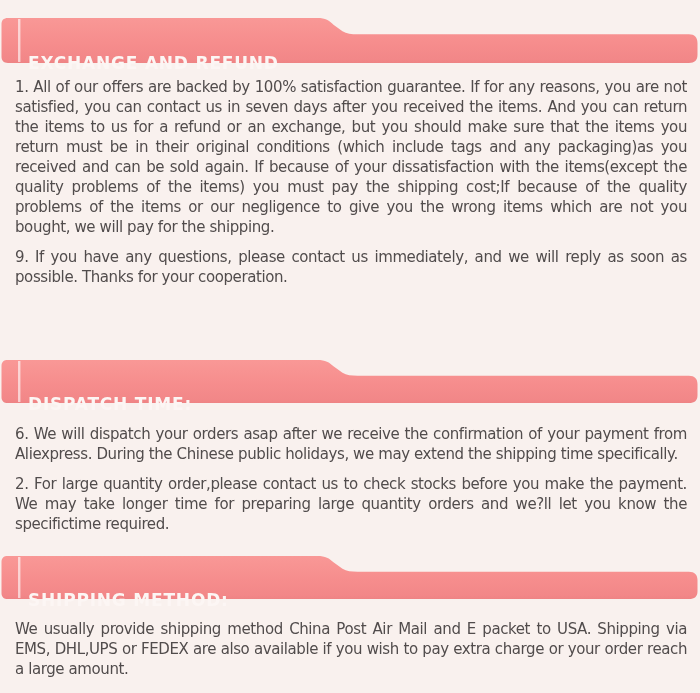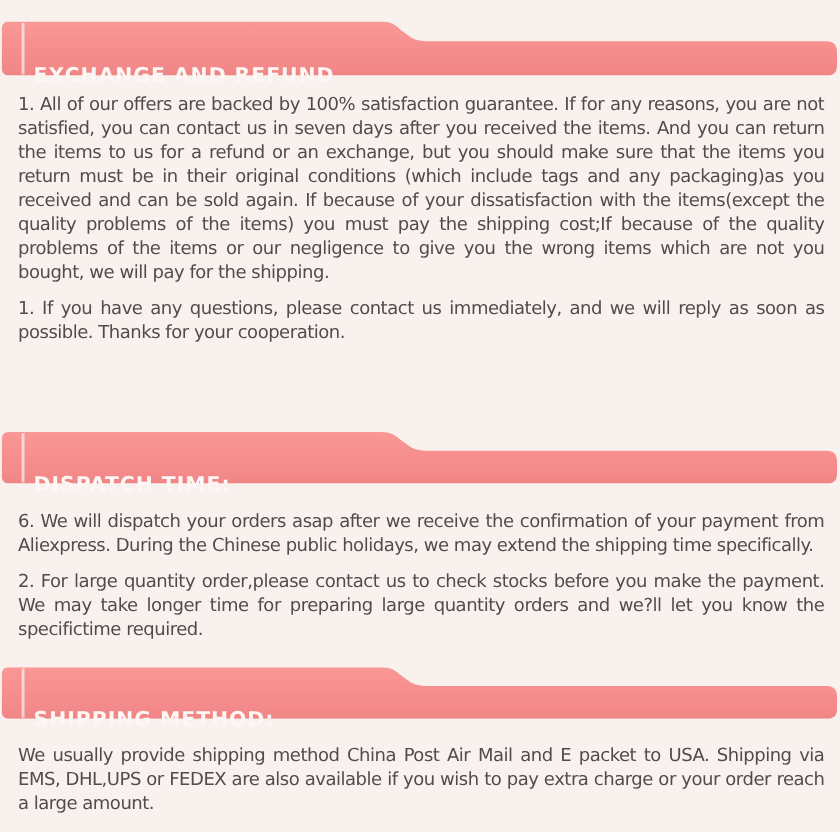--- a/index.html
+++ b/index.html
@@ -90,21 +90,21 @@
   <div class="banner banner-1">
     <svg viewBox="0 0 696 44" preserveAspectRatio="none">
       <path d="M7,0 L316,0 C324,0 328,2.5 332,6.5 L341,13 C345,15.5 350,16 356,16 L687,16 C692.5,16 695.5,19 695.5,24.5 L695.5,36 C695.5,41.5 692.5,44 687,44 L7,44 C2.5,44 0.5,41.5 0.5,38 L0.5,6.5 C0.5,2 2.5,0 7,0 Z" fill="url(#bannerGrad)"></path>
       <rect x="17" y="1" width="2.4" height="42" fill="#ffffff" opacity="0.62"></rect>
     </svg>
     <div class="title">EXCHANGE AND REFUND</div>
   </div>
 
   <div class="textblock text-1">
     <p>1. All of our offers are backed by 100% satisfaction guarantee. If for any reasons, you are not satisfied, you can contact us in seven days after you received the items. And you can return the items to us for a refund or an exchange, but you should make sure that the items you return must be in their original conditions (which include tags and any packaging)as you received and can be sold again. If because of your dissatisfaction with the items(except the quality problems of the items) you must pay the shipping cost;If because of the quality problems of the items or our negligence to give you the wrong items which are not you bought, we will pay for the shipping.</p>
-    <p>1. If you have any questions, please contact us immediately, and we will reply as soon as possible. Thanks for your cooperation.</p>
+    <p>9. If you have any questions, please contact us immediately, and we will reply as soon as possible. Thanks for your cooperation.</p>
   </div>
 
   <div class="banner banner-2">
     <svg viewBox="0 0 696 44" preserveAspectRatio="none">
       <path d="M7,0 L316,0 C324,0 328,2.5 332,6.5 L341,13 C345,15.5 350,16 356,16 L687,16 C692.5,16 695.5,19 695.5,24.5 L695.5,36 C695.5,41.5 692.5,44 687,44 L7,44 C2.5,44 0.5,41.5 0.5,38 L0.5,6.5 C0.5,2 2.5,0 7,0 Z" fill="url(#bannerGrad)"></path>
       <rect x="17" y="1" width="2.4" height="42" fill="#ffffff" opacity="0.62"></rect>
     </svg>
     <div class="title">DISPATCH TIME:</div>
   </div>
 

